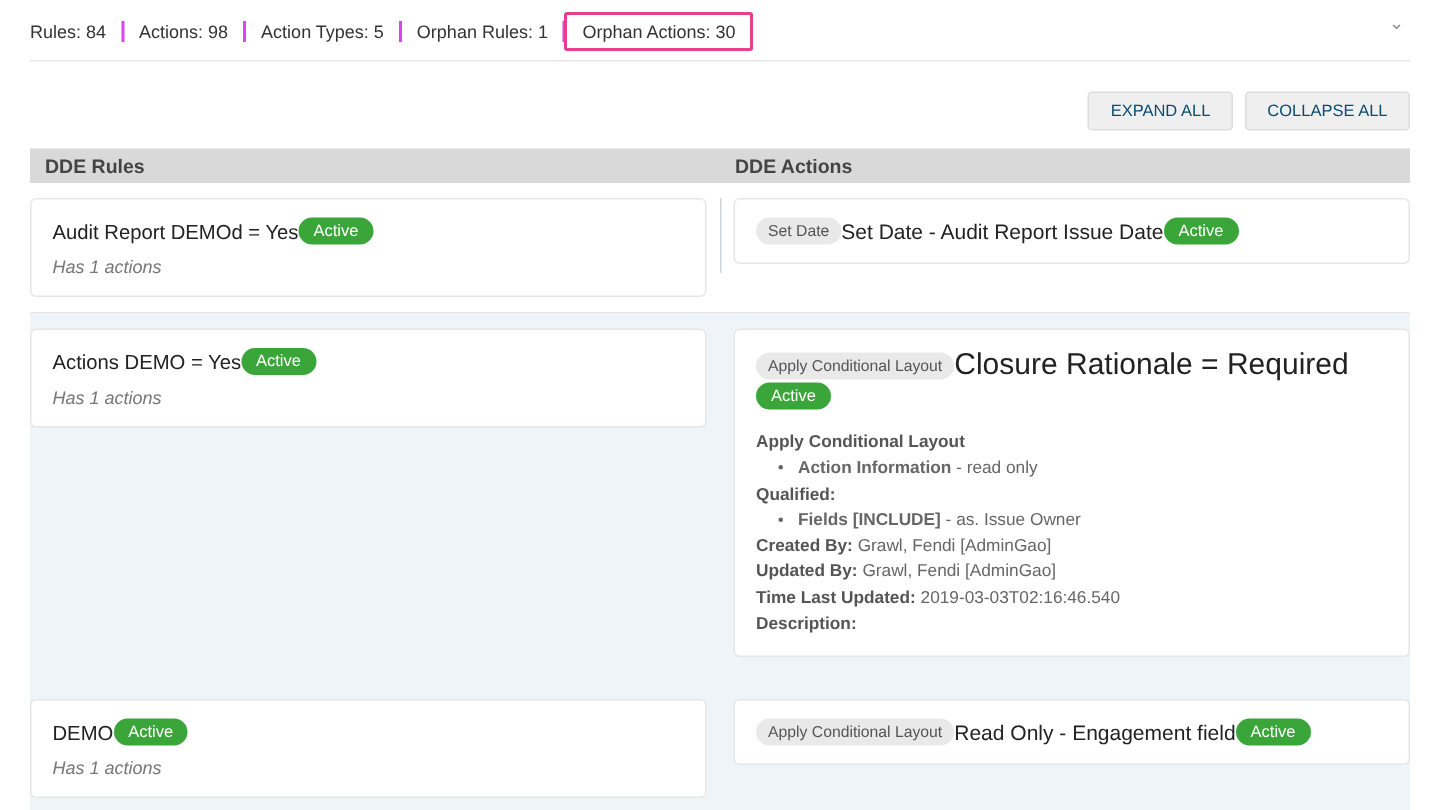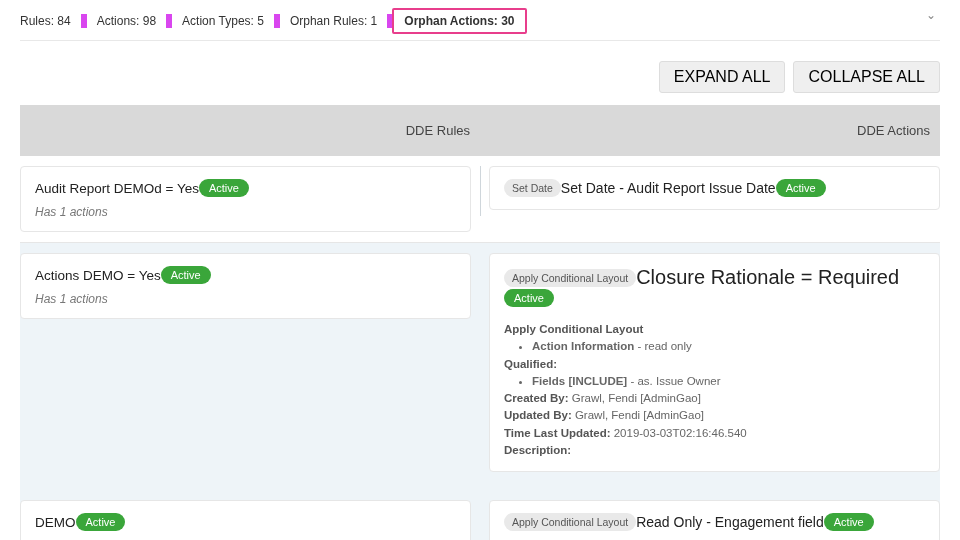--- a/index.html
+++ b/index.html
@@ -1,27 +1,27 @@
 <!DOCTYPE html>
 <html><head>
 <meta charset="utf-8">
 <style>
   * { box-sizing: border-box; margin: 0; padding: 0; }
   body { font-family: -apple-system, BlinkMacSystemFont, "Segoe UI", Helvetica, Arial, sans-serif; font-size: 13px; color: #333; background: #fff; }
   .page { width: 960px; height: 540px; overflow: hidden; position: relative; padding: 0 20px; }
   .stats-bar { display: flex; align-items: center; padding: 8px 0 6px 0; border-bottom: 1px solid #e8e8e8; position: relative; }
-  .stat { padding: 0 10px; border-right: 6px solid #d946ef; font-size: 12px; color: #333; }
+  .stat { padding: 0 10px; border-right: 2px solid #d946ef; font-size: 12px; color: #333; }
   .stat:first-child { padding-left: 0; }
   .stat:last-child { border-right: none; }
-  .stat.highlight { border: 2px solid #e83e8c; border-radius: 2px; padding: 4px 10px; margin-left: -1px; font-weight: bold; }
+  .stat.highlight { border: 2px solid #e83e8c; border-radius: 2px; padding: 4px 10px; margin-left: -1px; }
   .chevron { position: absolute; right: 4px; top: 8px; cursor: pointer; color: #888; font-size: 12px; }
   .top-controls { display: flex; justify-content: flex-end; gap: 8px; padding: 20px 0 12px 0; }
-  .btn { background: #efefef; border: 1px solid #ddd; border-radius: 3px; padding: 6px 14px; font-size: 16px; color: #000000; cursor: pointer; }
+  .btn { background: #efefef; border: 1px solid #ddd; border-radius: 3px; padding: 6px 14px; font-size: 11px; color: #0c4a6e; cursor: pointer; }
   .columns-header { display: flex; background: #d9d9d9; }
-  .col-header { flex: 1; padding: 18px 10px; font-weight: 400; font-size: 13px; color: #444; text-align: right; }
+  .col-header { flex: 1; padding: 4px 10px; font-weight: 700; font-size: 13px; color: #444; }
   .body-area { background: #eef4f8; padding: 0 0 20px 0; }
   .row { display: flex; gap: 18px; padding: 0 0 0 0; position: relative; }
   .row .col { flex: 1; padding: 10px 0 0 0; }
   .card { background: #fff; border: 1px solid #e6e6e6; border-radius: 4px; padding: 12px 14px; }
   .card .title-line { display: flex; align-items: center; flex-wrap: wrap; }
   .rule-name { font-size: 13.5px; color: #222; }
   .action-name { font-size: 14px; color: #222; }
   .action-name.big { font-size: 20px; font-weight: 500; }
   .pill-green { background: #3aa63a; color: #fff; font-size: 11px; padding: 3px 10px; border-radius: 10px; display: inline-block; }
   .pill-grey { background: #e9e9e9; color: #555; font-size: 10.5px; padding: 3px 8px; border-radius: 10px; display: inline-block; }

